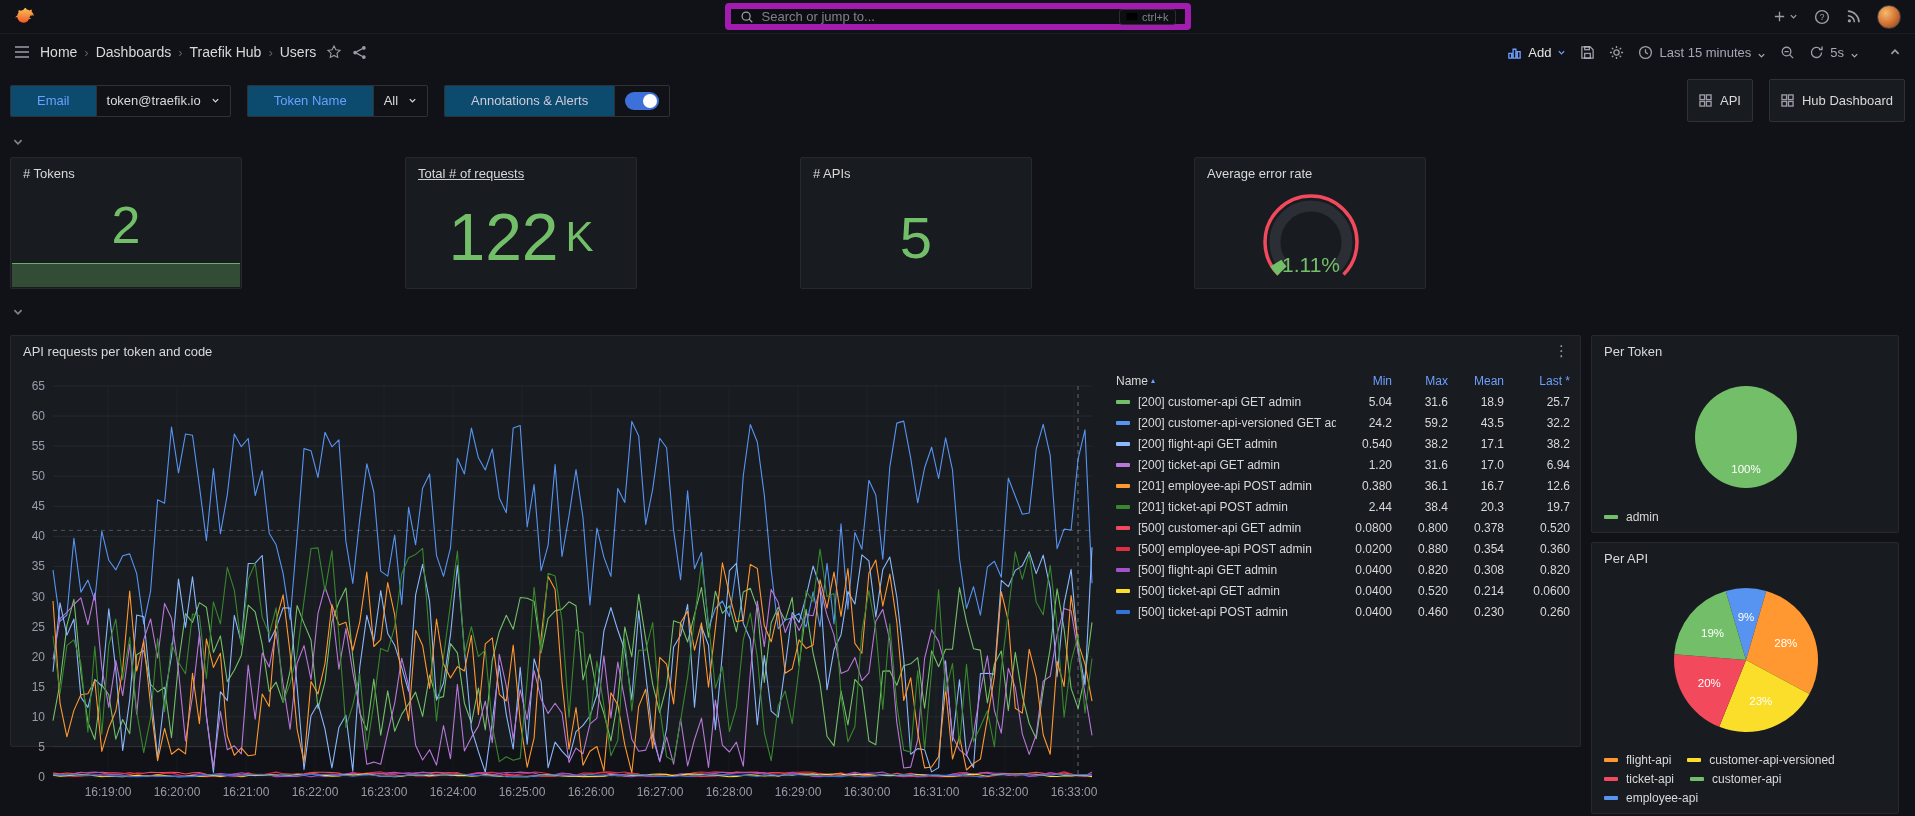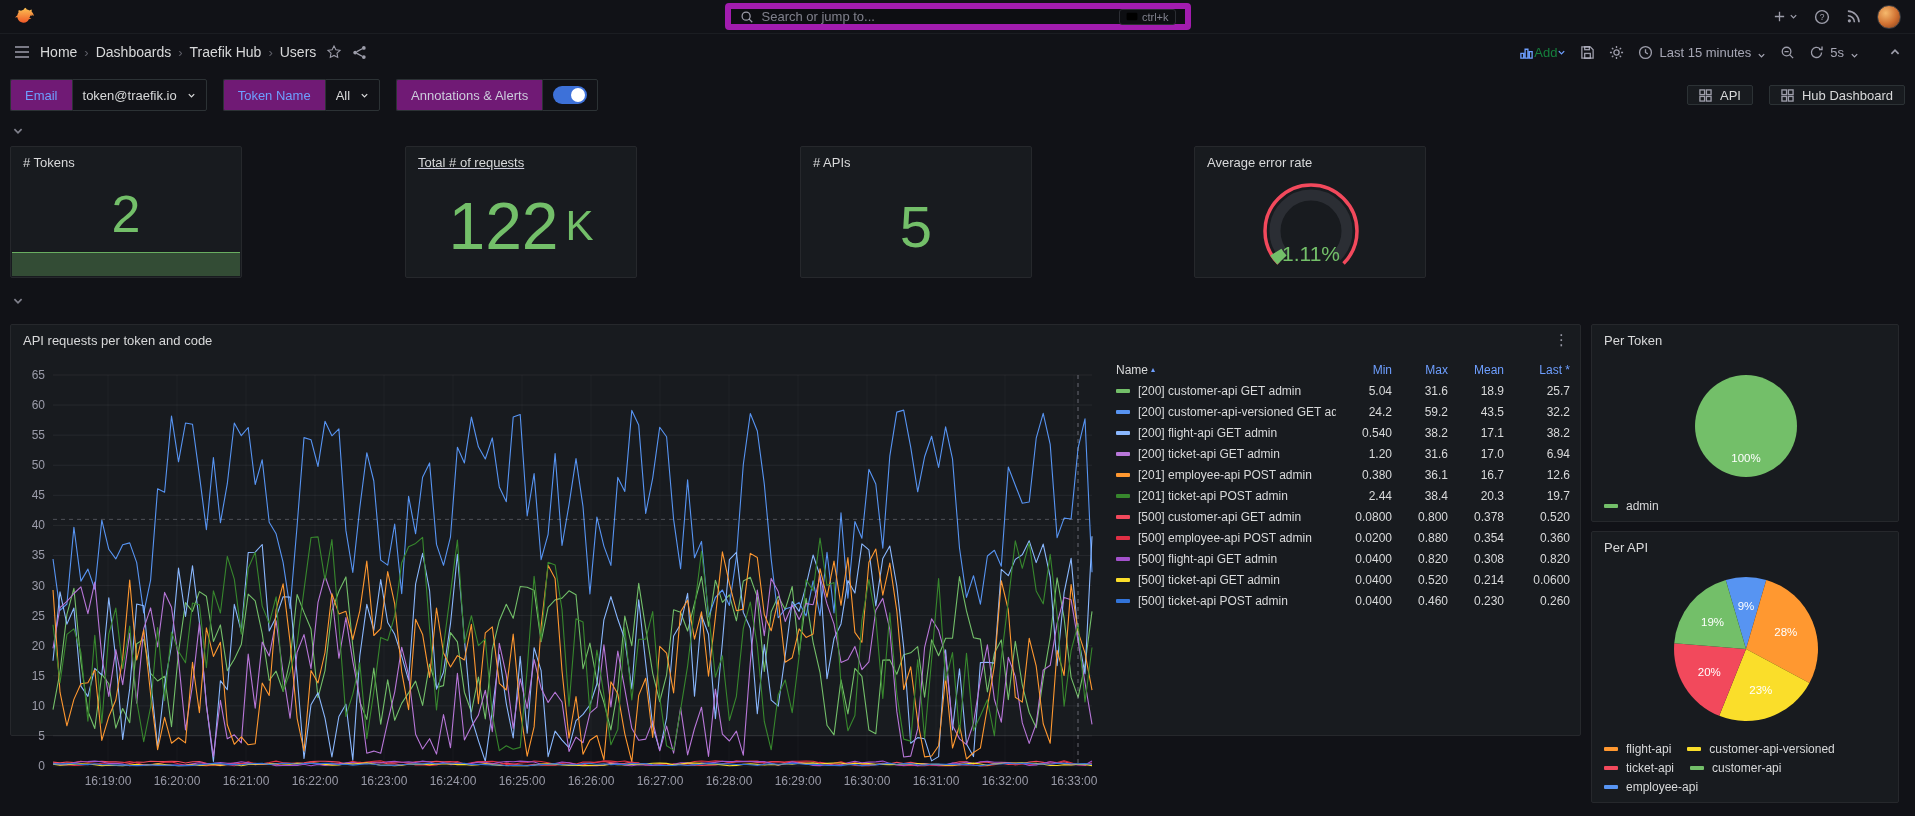--- a/index.html
+++ b/index.html
@@ -17,35 +17,35 @@
   .top-actions{margin-left:auto;display:flex;align-items:center;gap:16px}
   .avatar{width:24px;height:24px;border-radius:50%;background:radial-gradient(circle at 35% 32%,#f6b96d,#cf6f30 55%,#7a3c1d);border:1px solid #3a3d42}
   .plus-group{display:flex;align-items:center;gap:3px}
 
   
   .navbar{height:36px;display:flex;align-items:center;padding:0 14px;gap:10px}
   .crumbs{display:flex;align-items:center;font-size:14px}
   .crumb{color:#d8d9da;cursor:pointer}
   .crumb-sep{color:rgba(204,204,220,.4);margin:0 7px;font-size:13px}
   .nav-right{margin-left:auto;display:flex;align-items:center;gap:14px;font-size:13px;color:rgba(204,204,220,.8)}
-  .add-btn{color:#15803d;display:flex;align-items:center;cursor:pointer}
+  .add-btn{color:#e5e5e5;display:flex;gap:6px;align-items:center;cursor:pointer}
   .time-btn,.ri{display:flex;align-items:flex-end;gap:6px;cursor:pointer}
   .icon-btn{cursor:pointer}
 
   
   .filterbar{display:flex;align-items:center;gap:16px;padding:9px 10px 7px 10px}
   .var-group{display:flex;align-items:stretch}
-  .var-label{background:#701a75;border:1px solid #2c3235;border-right:none;padding:0 14px;height:32px;display:flex;align-items:center;font-size:13px;border-radius:2px 0 0 2px}
+  .var-label{background:#0c4a6e;border:1px solid #2c3235;border-right:none;padding:0 26px;height:32px;display:flex;align-items:center;font-size:13px;border-radius:2px 0 0 2px}
   .var-label.blue{color:#6e9fff}
   .var-value{background:#111217;border:1px solid #2c3235;padding:0 10px;height:32px;display:flex;align-items:center;gap:10px;font-size:13px;color:#d8d9da;border-radius:0 2px 2px 0;cursor:pointer}
   .toggle-box{background:#111217;border:1px solid #2c3235;height:32px;display:flex;align-items:center;padding:0 10px;border-radius:0 2px 2px 0}
   .toggle{width:34px;height:18px;border-radius:10px;background:#3d71d9;position:relative;cursor:pointer}
   .toggle .knob{position:absolute;top:2px;right:2px;width:14px;height:14px;border-radius:50%;background:#fff}
   .filter-spacer{flex:1}
-  .dash-link{display:flex;align-items:center;gap:8px;height:20px;padding:0 11px;border:1px solid #2c3235;background:#181b1f;color:#d8d9da;font-size:13px;border-radius:2px;cursor:pointer}
+  .dash-link{display:flex;align-items:center;gap:8px;height:43px;padding:0 11px;border:1px solid #2c3235;background:#181b1f;color:#d8d9da;font-size:13px;border-radius:2px;cursor:pointer}
 
   
   .section-caret{height:18px;padding-left:12px;display:flex;align-items:center;color:rgba(204,204,220,.6);cursor:pointer;margin-top:4px}
   #stats-row{position:relative;height:132px;margin-top:6px}
   .panel{position:absolute;background:#181b1f;border:1px solid #26282c;border-radius:2px}
   .panel-title{font-size:13px;color:#d8d9da;padding:8px 12px;white-space:nowrap}
   .stat-value{position:absolute;left:0;right:0;display:flex;align-items:center;justify-content:center;font-weight:500}
   .spark{position:absolute;left:1px;right:1px;bottom:1px;height:24px;background:rgba(115,191,105,.30);border-top:1px solid rgba(115,191,105,.85)}
   .kebab{position:absolute;top:6px;right:10px;color:rgba(204,204,220,.7);font-size:15px;cursor:pointer;letter-spacing:1px}
 

